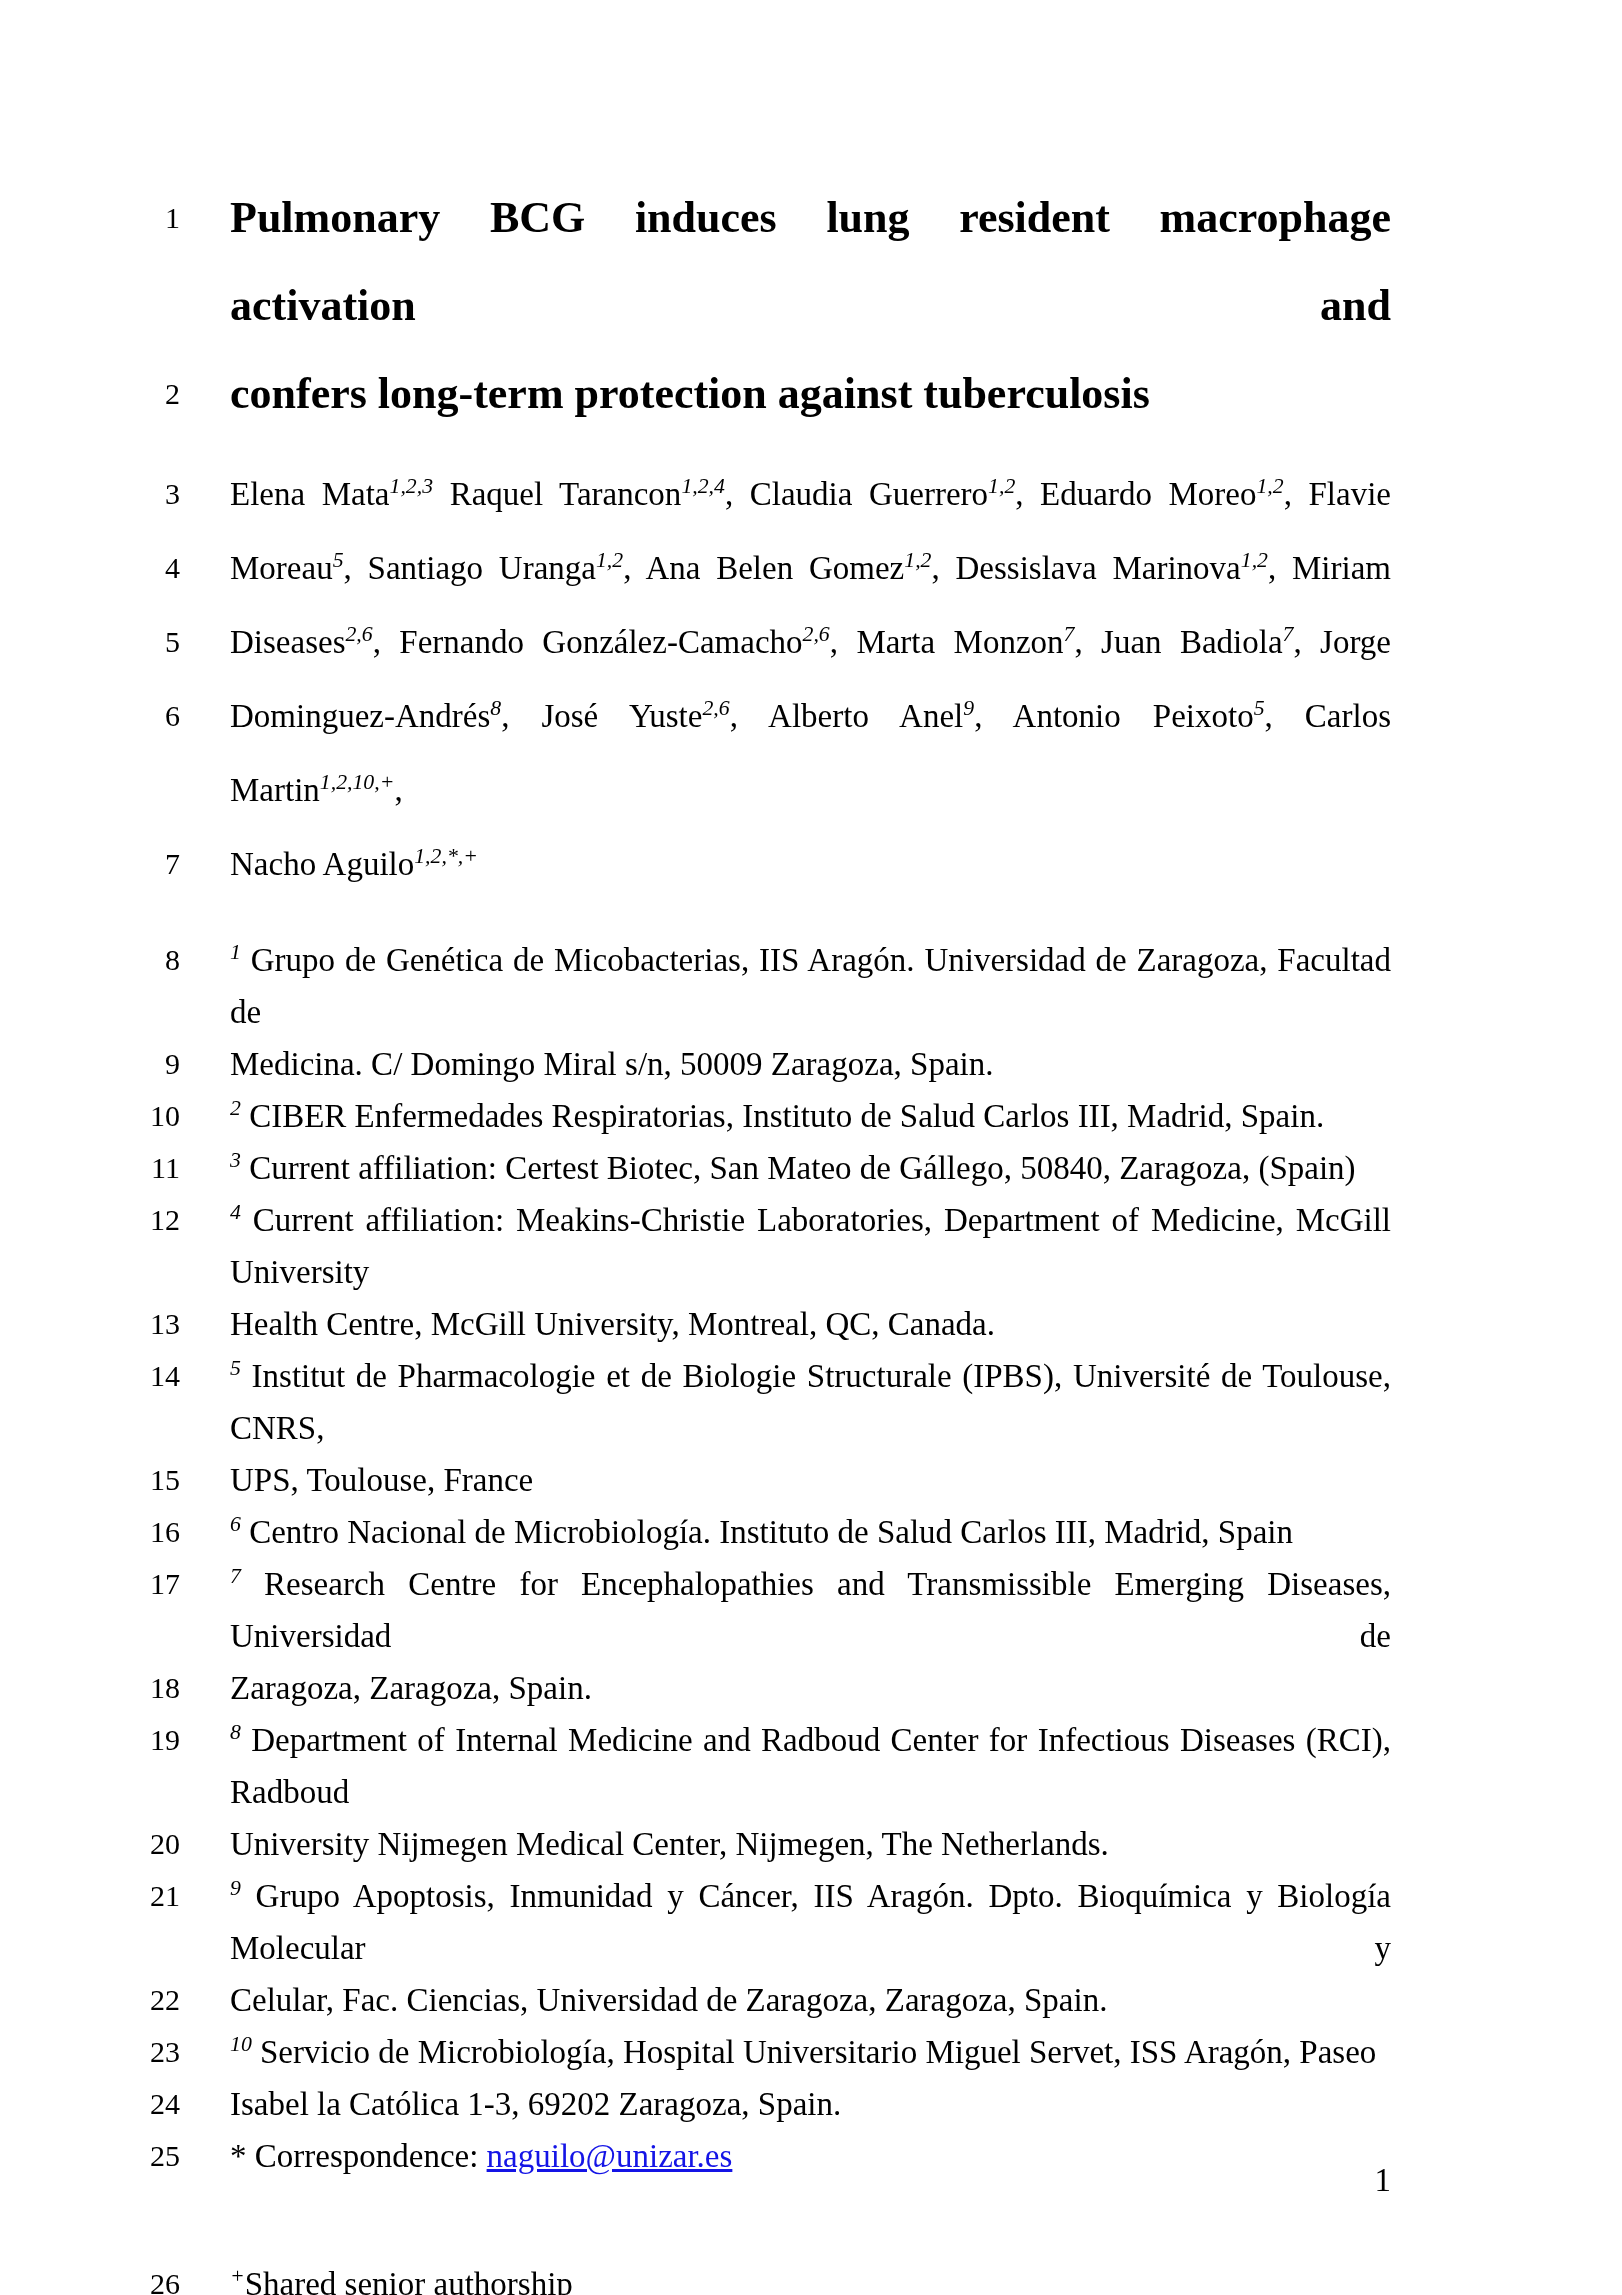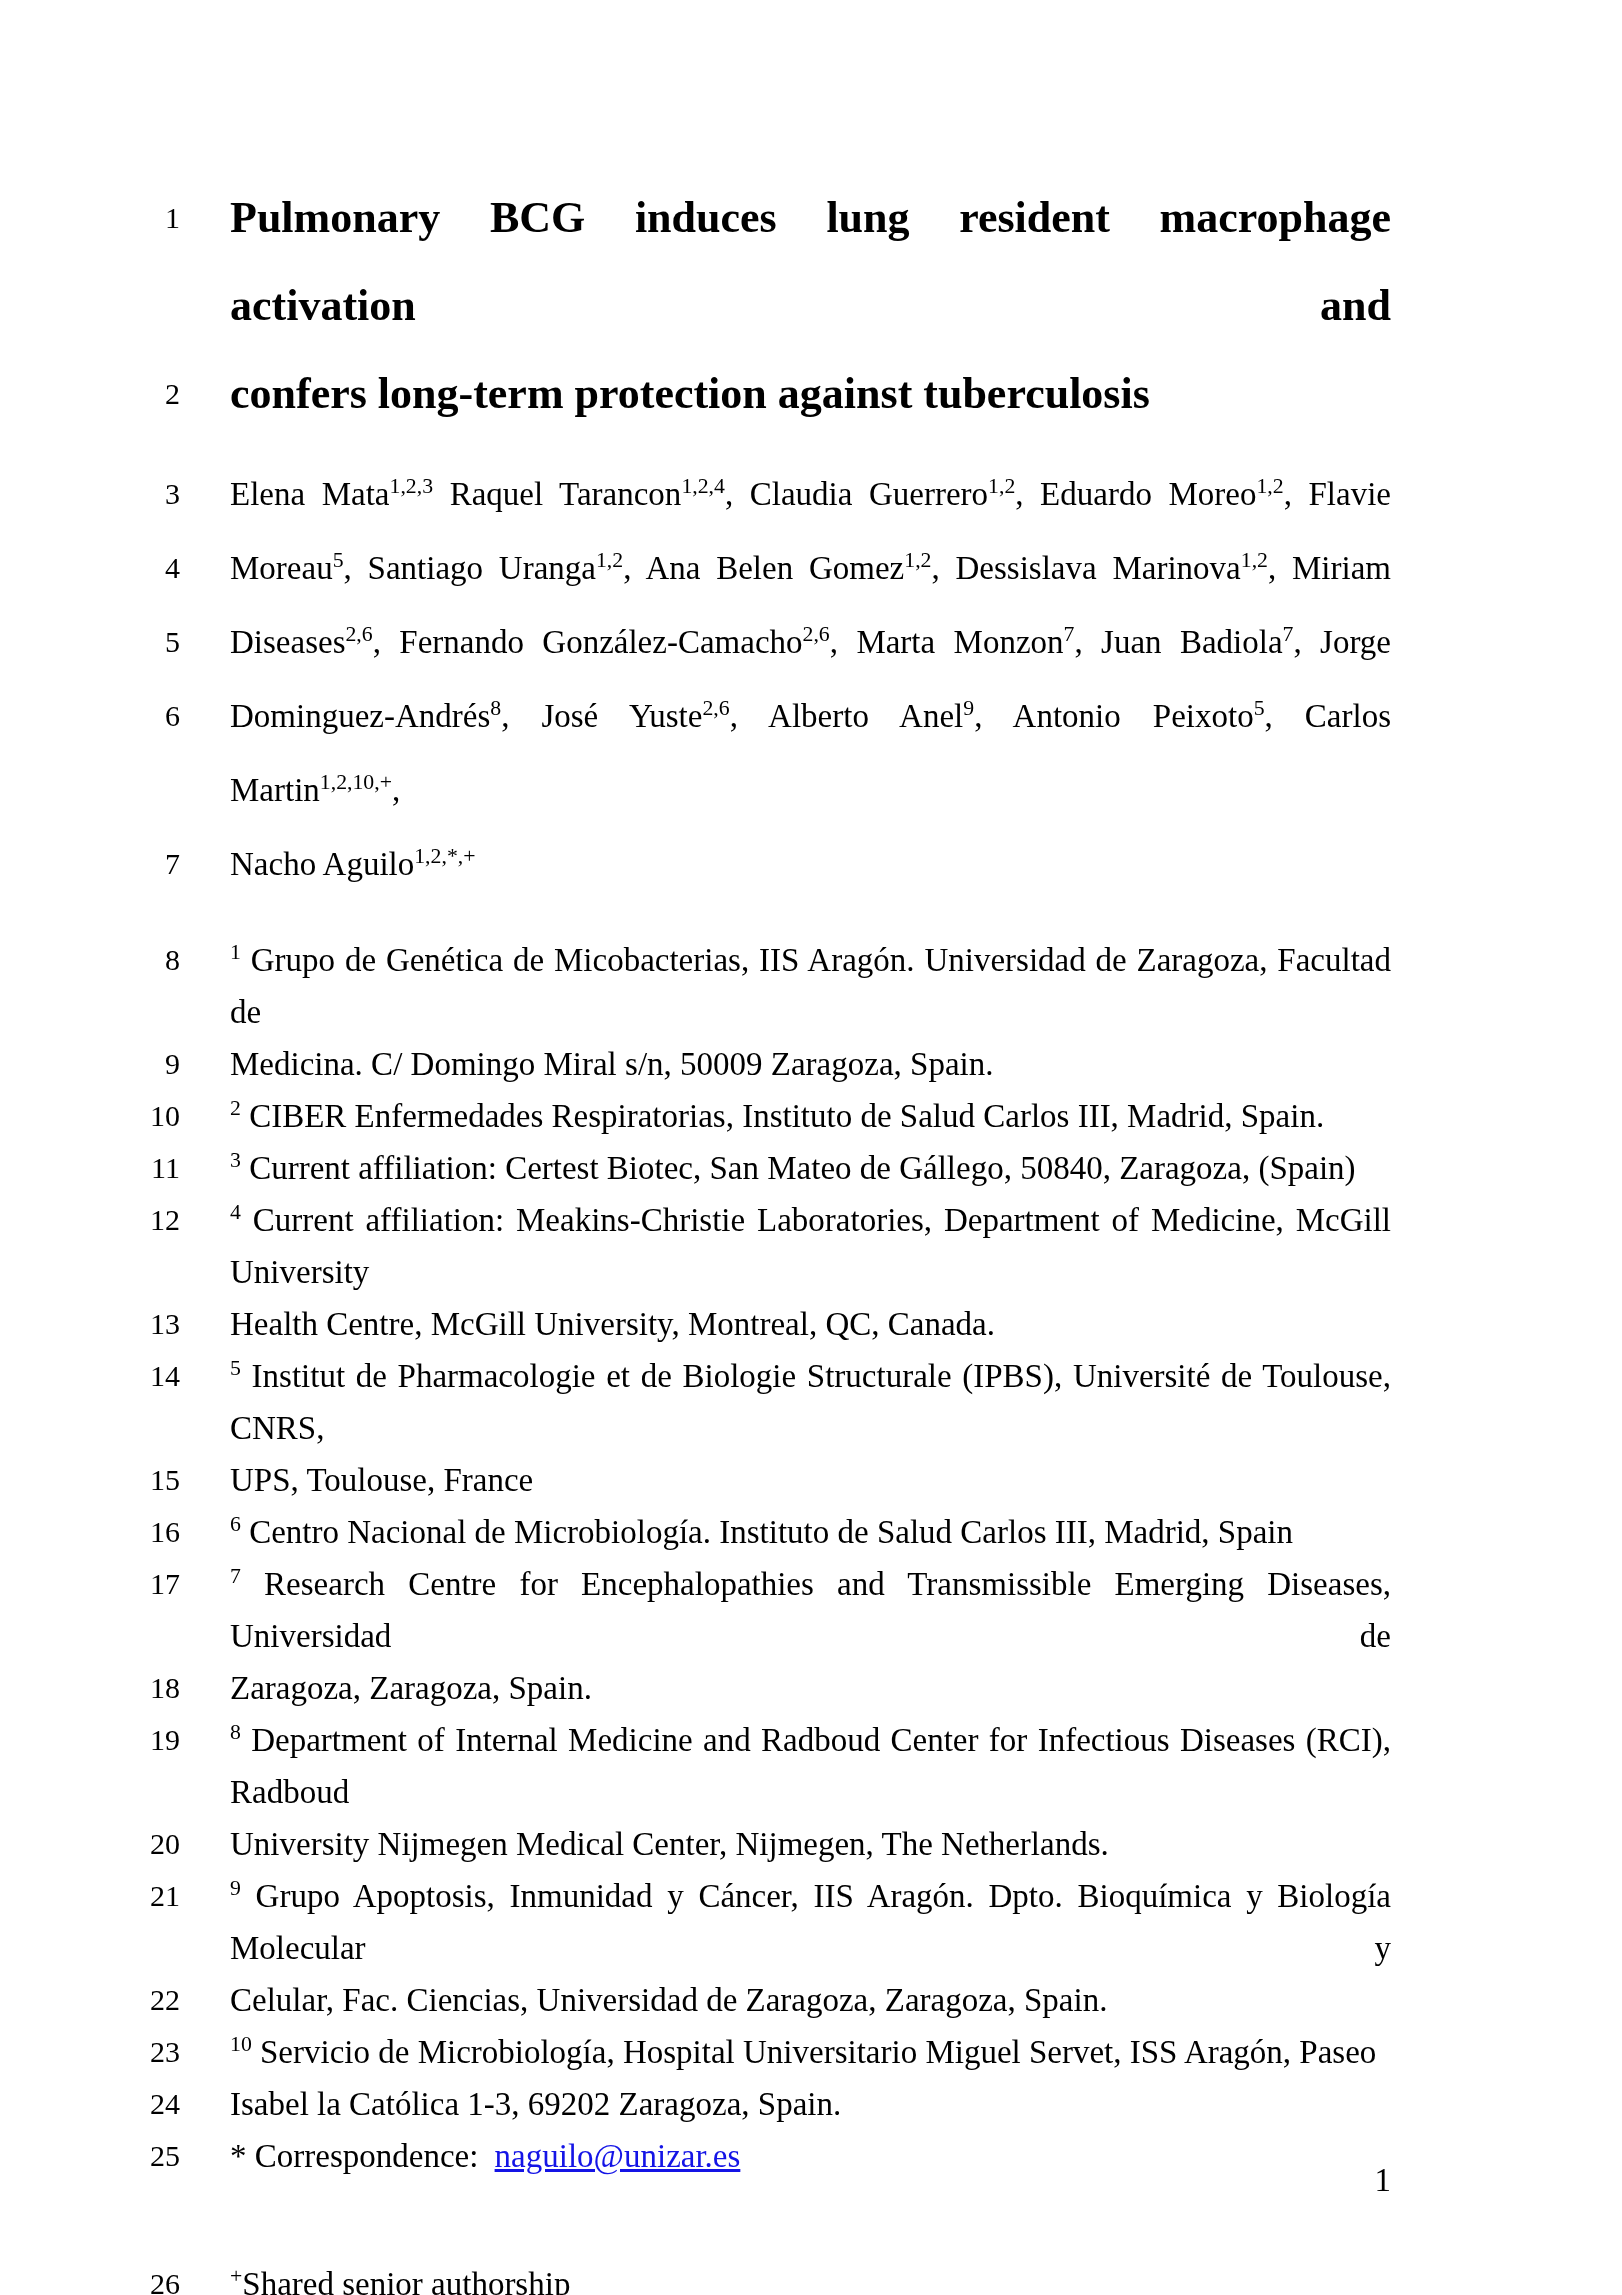--- a/index.html
+++ b/index.html
@@ -49,25 +49,25 @@
     font-size: 30px;
     font-weight: normal;
     font-family: "Liberation Serif", "DejaVu Serif", serif;
     white-space: nowrap;
     text-align: right;
   }
   .sup {
     vertical-align: super;
     font-size: 0.66em;
     line-height: 0;
+    font-style: italic;
   }
   .u { }
   a.email {
     color: var(--link-color, #1414e6);
-    margin-left: 8px;
   }
   .pagenum {
     position: absolute;
     left: 230px;
     top: 2154px;
     width: 1161px;
     text-align: right;
     font-size: 33px;
     line-height: 52px;
   }

